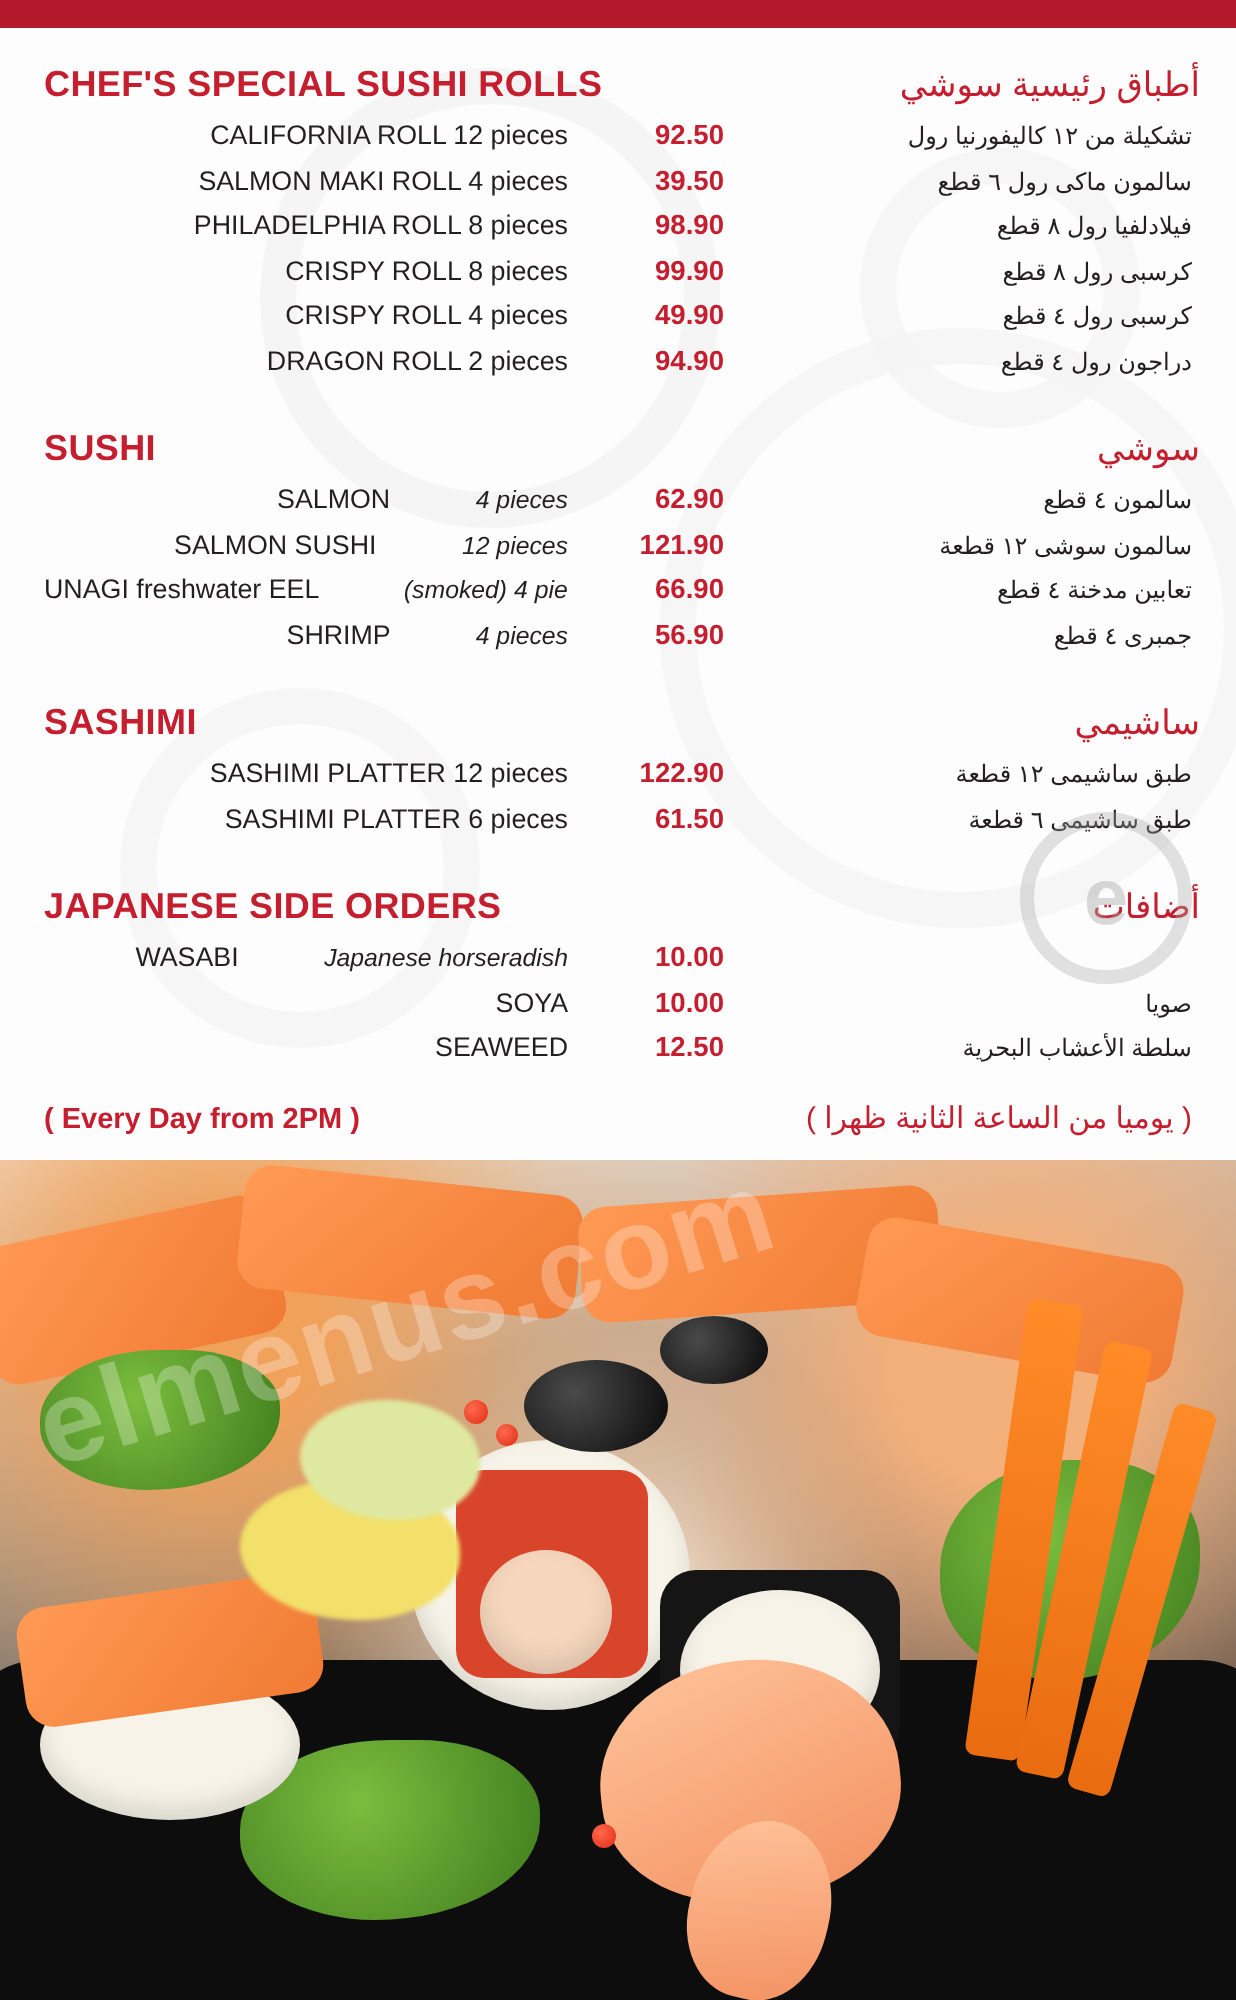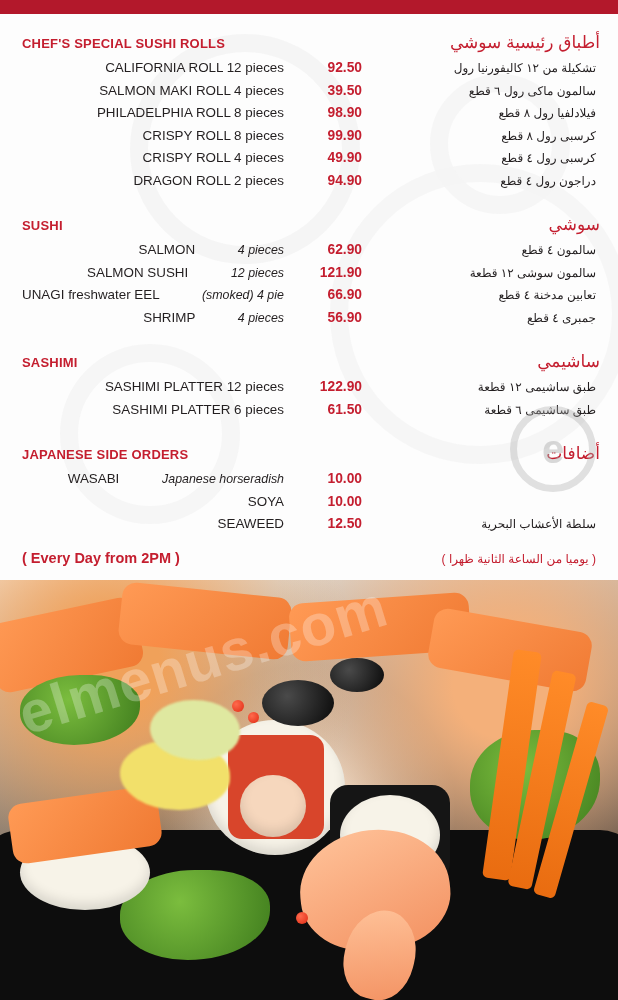--- a/index.html
+++ b/index.html
@@ -48,21 +48,21 @@
   .section { margin-bottom: 12px; }
 
   .sec-head {
     display: flex;
     justify-content: space-between;
     align-items: baseline;
     margin-bottom: 4px;
   }
   .sec-title {
     color: #c41e2f;
-    font-size: 13px;
+    font-size: 18px;
     font-weight: bold;
     letter-spacing: .2px;
   }
   .sec-title-ar {
     color: #c41e2f;
     font-size: 17px;
     font-weight: normal;
     direction: rtl;
   }
 
@@ -108,21 +108,21 @@
     margin-top: 14px;
     padding-right: 4px;
   }
   .footer-en {
     color: #c41e2f;
     font-size: 14.5px;
     font-weight: bold;
   }
   .footer-ar {
     color: #c41e2f;
-    font-size: 12px;
+    font-size: 15px;
     direction: rtl;
   }
 
   
   .watermark {
     position: absolute;
     left: 8px; top: 600px;
     width: 560px;
     font-size: 58px;
     font-weight: bold;
@@ -286,20 +286,21 @@
           <div class="sec-title-ar">أضافات</div>
         </div>
         <div class="rows">
           <div class="row">
             <div class="name"><span>WASABI</span> <span class="it">Japanese horseradish</span></div>
             <div class="price">10.00</div>
           </div>
           <div class="row">
             <div class="name">SOYA</div>
             <div class="price">10.00</div>
+            <div class="ar">صويا</div>
           </div>
           <div class="row">
             <div class="name">SEAWEED</div>
             <div class="price">12.50</div>
             <div class="ar">سلطة الأعشاب البحرية</div>
           </div>
         </div>
       </div>
 
       <div class="footer-note">

